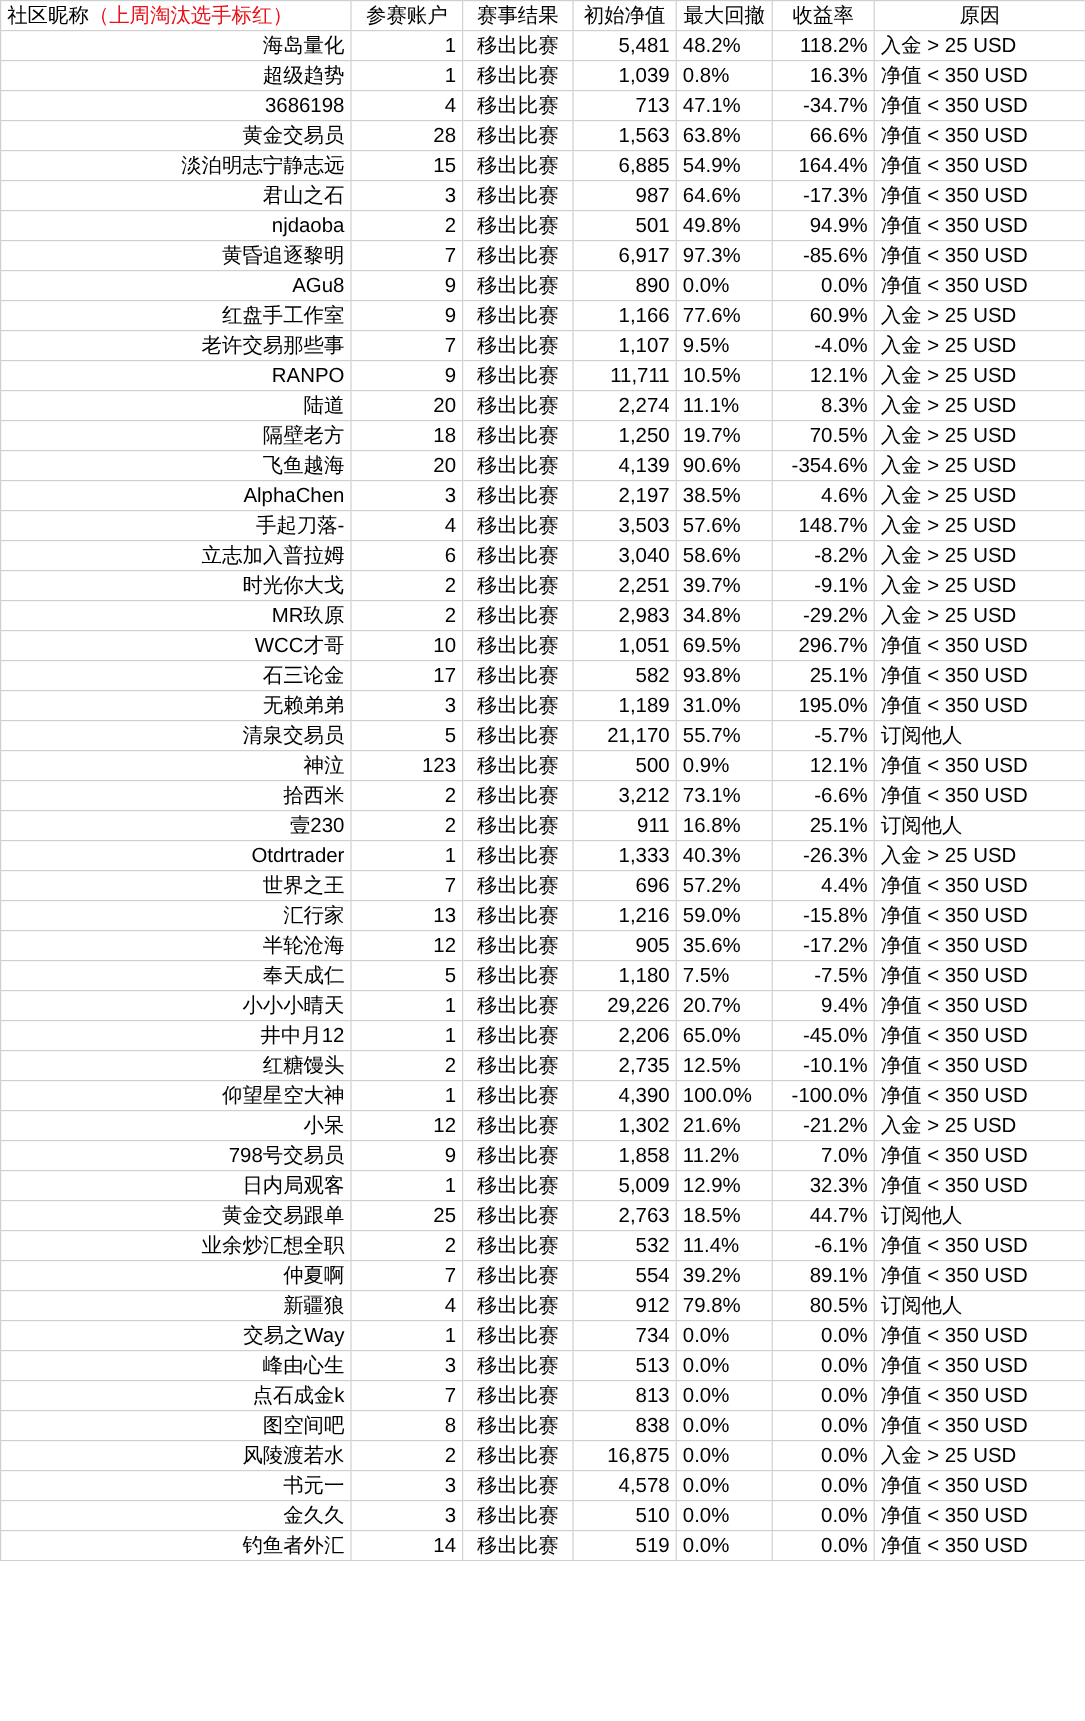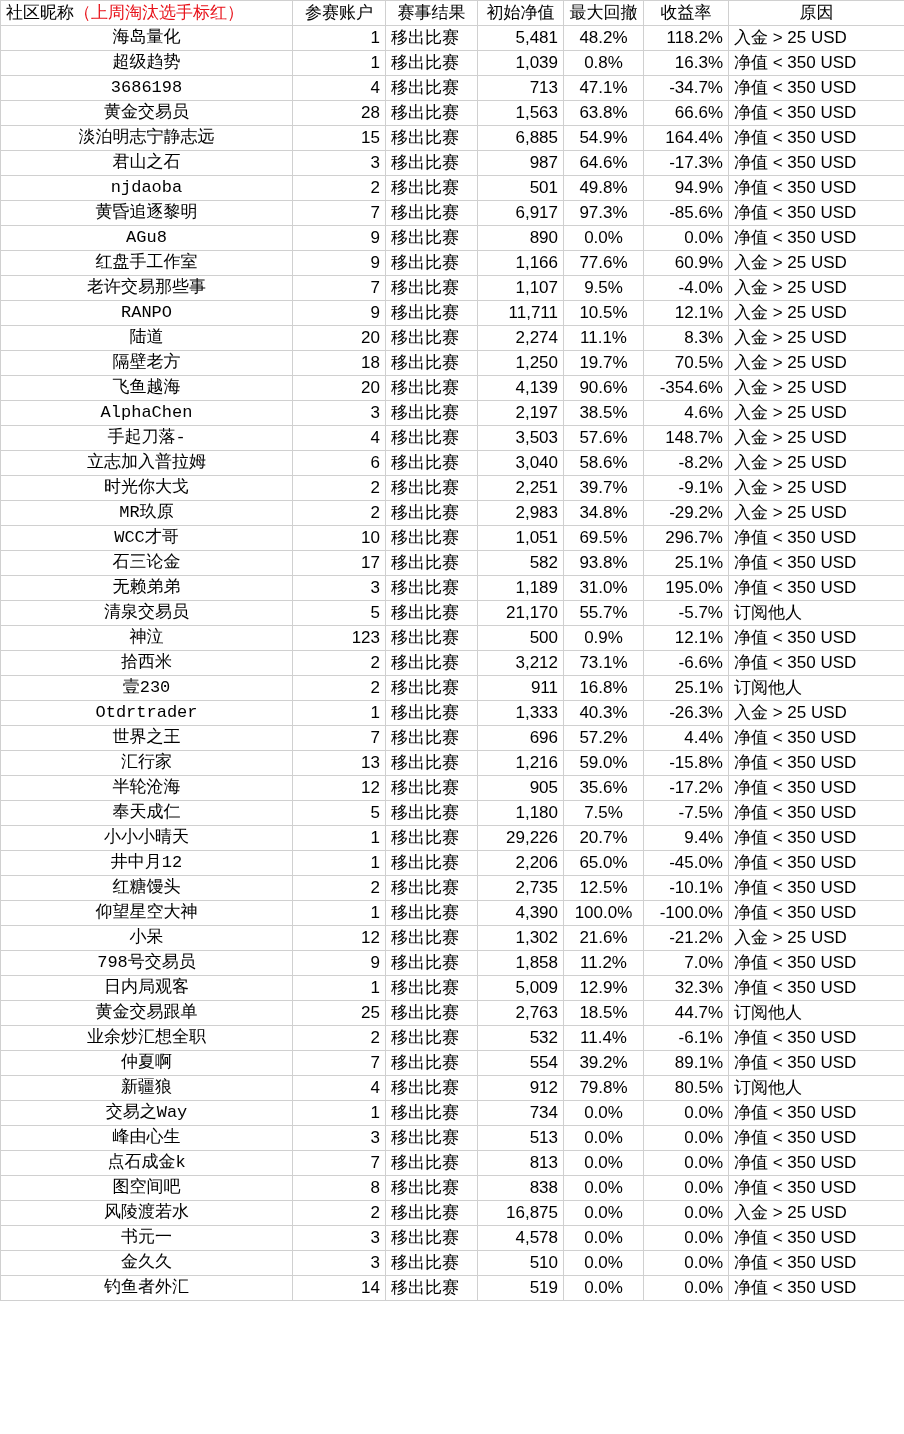--- a/index.html
+++ b/index.html
@@ -36,25 +36,25 @@
   }
   
   col.c-name    { width: 292px; }
   col.c-accts   { width: 93px; }
   col.c-result  { width: 92px; }
   col.c-init    { width: 86px; }
   col.c-dd      { width: 80px; }
   col.c-ret     { width: 85px; }
   col.c-reason  { width: 176px; }
 
-  td.name    { text-align: center; font-family: Liberation Mono, monospace; }
+  td.name    { text-align: right; }
   td.accts   { text-align: right; }
-  td.result  { text-align: left; }
+  td.result  { text-align: center; }
   td.init    { text-align: right; }
-  td.dd      { text-align: center; }
+  td.dd      { text-align: left; }
   td.ret     { text-align: right; }
   td.reason  { text-align: left; }
 
   th.name-h { text-align: left; padding-left: 5px; }
   .hdr-red { color: #e8121a; }
   .hdr-black { color: #000; }
 </style>
 </head>
 <body>
 

